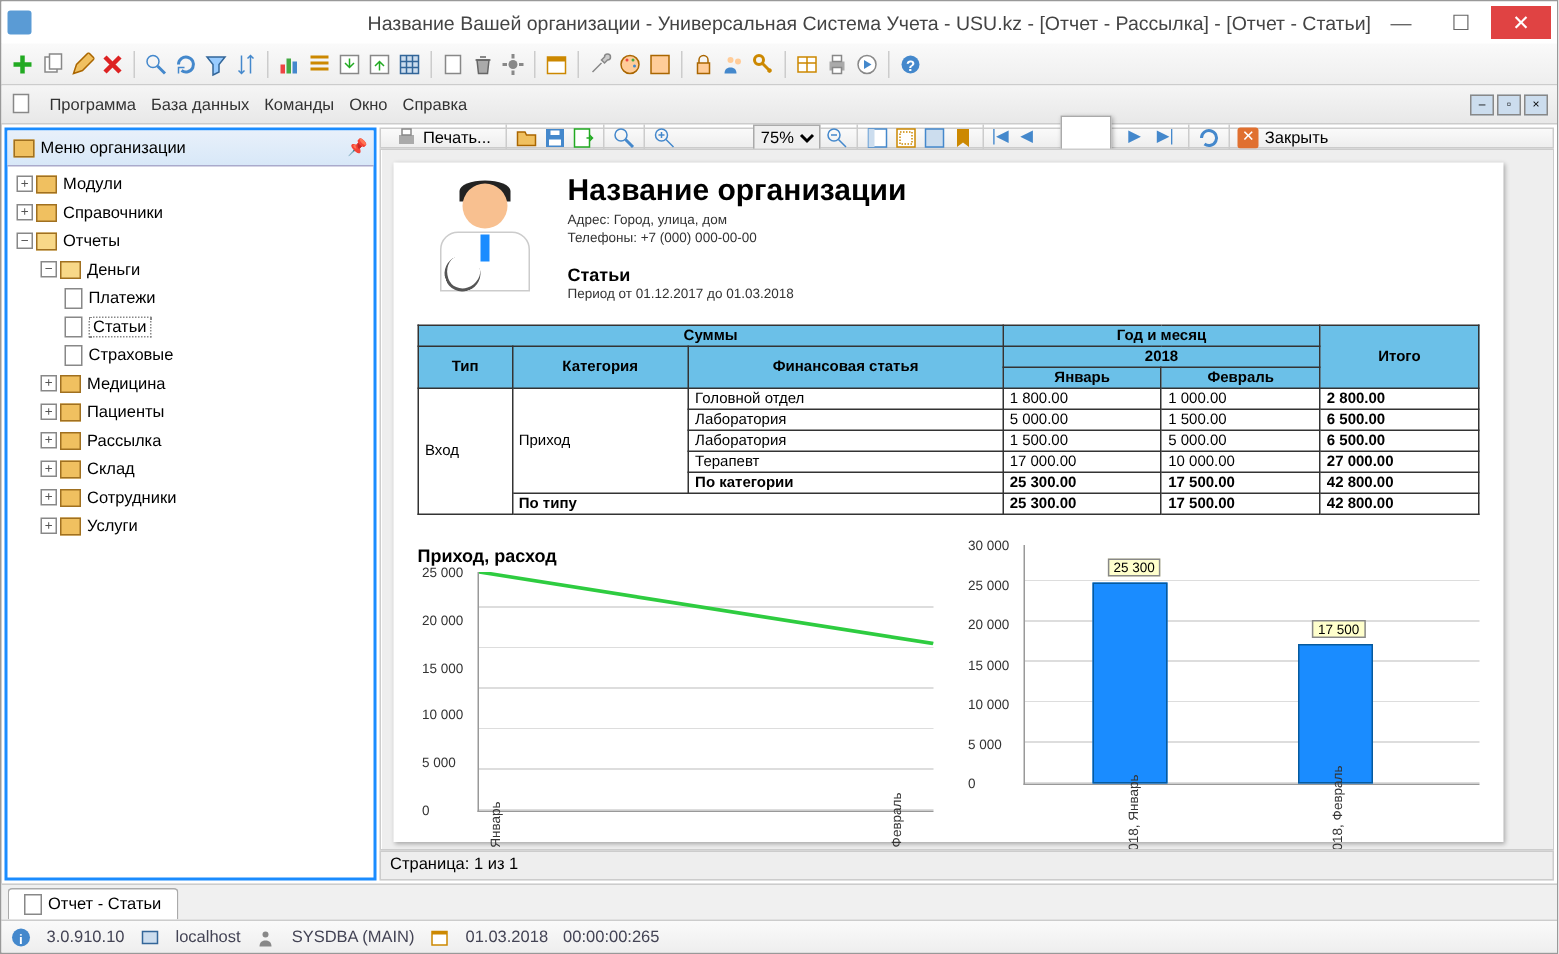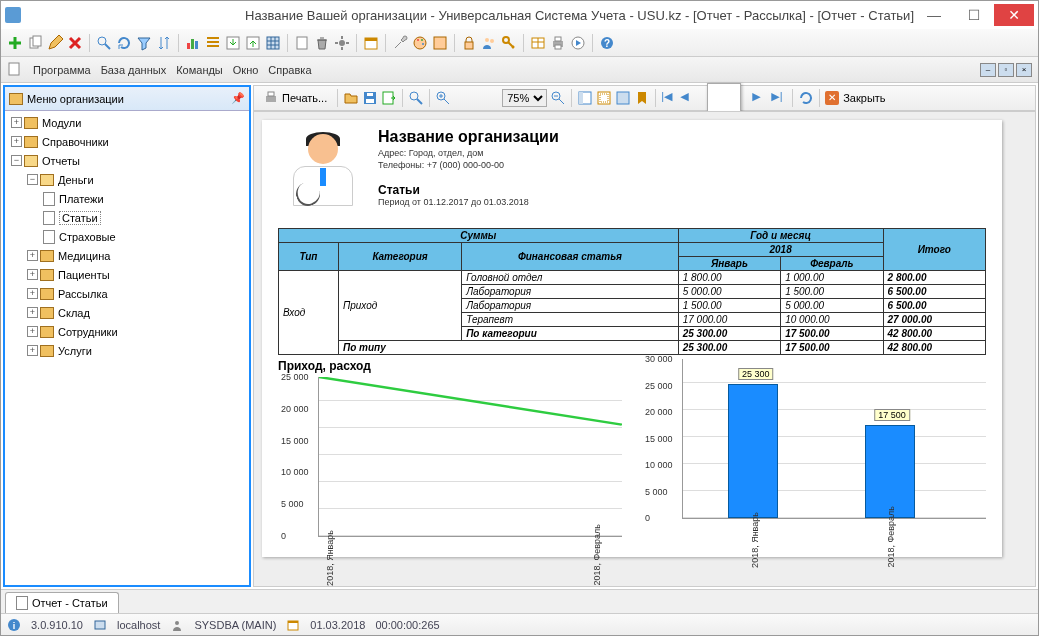--- a/index.html
+++ b/index.html
@@ -27,45 +27,45 @@
 .tn { display: flex; align-items: center; height: 19px; white-space: nowrap; }
 .tw { width: 11px; height: 11px; border: 1px solid #888; text-align: center; line-height: 9px; font-size: 9px; margin-right: 2px; color: #555; cursor: pointer; }
 .tn .fld { width: 14px; height: 12px; background: #f0c060; border: 1px solid #a07020; margin-right: 4px; }
 .tn .fldo { width: 14px; height: 12px; background: #f8d888; border: 1px solid #a07020; margin-right: 4px; }
 .tn .doc { width: 12px; height: 14px; background: #fff; border: 1px solid #888; margin-right: 4px; position: relative; }
 .tn .label.sel { background: #fff; border: 1px dotted #888; padding: 0 2px; }
 .depth1 { padding-left: 4px; }
 .depth2 { padding-left: 20px; }
 .depth3 { padding-left: 36px; }
 .main { flex: 1; display: flex; flex-direction: column; min-width: 0; margin: 2px 2px 2px 0; }
-.main-tb { height: 26px; background: linear-gradient(#fafafa,#eee); border: 1px solid #ccc; display: flex; align-items: center; padding: 0 4px; gap: 3px; }
+.main-tb { height: 14px; background: linear-gradient(#fafafa,#eee); border: 1px solid #ccc; display: flex; align-items: center; padding: 0 4px; gap: 3px; }
 .main-tb .btn { display: flex; align-items: center; gap: 3px; padding: 2px 4px; border: 1px solid transparent; }
 .main-tb input.page { width: 28px; height: 16px; font-size: 11px; text-align: center; border: 1px solid #aaa; }
 .main-tb select { height: 18px; font-size: 11px; border: 1px solid #aaa; margin-left: 48px; }
 .closebtn { display: flex; align-items: center; gap: 4px; }
 .closebtn .x { width: 14px; height: 14px; background: #e07030; color: #fff; text-align: center; line-height: 14px; font-size: 10px; border-radius: 2px; }
 .report { flex: 1; background: #eee; overflow: auto; border: 1px solid #ccc; position: relative; }
 .page { background: #fff; margin: 8px; padding: 8px 16px 20px 16px; box-shadow: 1px 1px 3px rgba(0,0,0,.3); width: 740px; }
 .rhead { display: flex; gap: 10px; }
 .avatar { width: 90px; height: 90px; position: relative; }
 .avatar .head { width: 30px; height: 30px; background: #f8c090; border-radius: 50%; position: absolute; top: 6px; left: 30px; }
 .avatar .hair { width: 34px; height: 14px; background: #222; border-radius: 50% 50% 0 0; position: absolute; top: 4px; left: 28px; }
 .avatar .body { width: 60px; height: 40px; background: #fff; border: 1px solid #ccc; border-radius: 12px 12px 0 0; position: absolute; top: 38px; left: 15px; }
 .avatar .tie { width: 6px; height: 18px; background: #1a8cff; position: absolute; top: 40px; left: 42px; }
 .avatar .steth { width: 24px; height: 24px; border: 2px solid #555; border-radius: 50%; border-top: none; border-right: none; position: absolute; top: 54px; left: 18px; transform: rotate(-20deg); }
-.rinfo h3 { margin: 0 0 2px 0; font-size: 16px; }
+.rinfo h3 { margin: 0 0 2px 0; font-size: 20px; }
 .rinfo .small { font-size: 9px; color: #333; line-height: 1.3; }
 .rinfo h4 { margin: 12px 0 0 0; font-size: 12px; }
-.rtable { border-collapse: collapse; width: 100%; margin-top: 10px; font-size: 10px; font-style: italic; }
+.rtable { border-collapse: collapse; width: 100%; margin-top: 10px; font-size: 10px; }
 .rtable th, .rtable td { border: 1px solid #333; padding: 1px 4px; }
 .rtable th { background: #6bc0e8; font-weight: bold; text-align: center; }
 .rtable td.num { text-align: left; }
 .rtable td.bold { font-weight: bold; }
 .rtable tr.total td { font-weight: bold; }
-.charts { display: flex; gap: 20px; margin-top: 4px; }
+.charts { display: flex; gap: 20px; margin-top: 20px; }
 .chart { flex: 1; }
 .chart h5 { margin: 0 0 4px 0; font-size: 12px; font-weight: bold; }
 .plot { height: 160px; border-left: 1px solid #999; border-bottom: 1px solid #999; position: relative; background: linear-gradient(to top, transparent 0, transparent calc(100% - 1px)), repeating-linear-gradient(to top, #ddd 0 1px, transparent 1px 27px); }
 .yl { position: absolute; left: -38px; font-size: 9px; transform: translateY(50%); color: #333; }
 .xl { position: absolute; bottom: -50px; font-size: 9px; writing-mode: vertical-rl; transform: rotate(180deg); color: #333; }
 .line { position: absolute; left: 0; top: 0; width: 100%; height: 100%; }
 .bar { position: absolute; bottom: 0; width: 50px; background: #1a8cff; border: 1px solid #065a9e; }
 .barlbl { position: absolute; font-size: 9px; border: 1px solid #888; background: #ffffcc; padding: 0 3px; transform: translateX(-50%); }
 .pagestat { height: 20px; background: #eee; border: 1px solid #ccc; padding: 2px 6px; font-size: 11px; }
 .tabs { height: 24px; background: #f0f0f0; display: flex; align-items: flex-end; padding: 0 4px; border-top: 1px solid #ccc; }
@@ -447,21 +447,21 @@
           <div class="rhead">
             <div class="avatar">
               <div class="body"></div>
                 <div class="hair"></div>
                 <div class="head"></div>
                 <div class="tie"></div>
                 <div class="steth"></div>
             </div>
             <div class="rinfo">
               <h3>Название организации</h3>
-              <div class="small">Адрес: Город, отдел, дом</div>
+              <div class="small">Адрес: Город, улица, дом</div>
               <div class="small">Телефоны: +7 (000) 000-00-00</div>
               <h4>Статьи</h4>
               <div class="small">Период от 01.12.2017 до 01.03.2018</div>
             </div>
           </div>
 
           <table class="rtable">
             <tbody>
                 <tr>
               <th colspan="3">Суммы</th>
@@ -550,20 +550,21 @@
                 <div class="bar" style="left:60%;height:58.3%"></div>
                 <div class="barlbl" style="left:69%;bottom:61%">17 500</div>
                 <span class="xl" style="left:22%">2018, Январь</span>
                 <span class="xl" style="left:67%">2018, Февраль</span>
               </div>
             </div>
           </div>
         </div>
       </div>
 
+      <div class="pagestat">Страница: 1 из 1</div>
     </div>
   </div>
 
   <div class="tabs">
     <div class="tab">
       <span class="doc"></span>
       <span>Отчет - Статьи</span>
     </div>
   </div>
 

